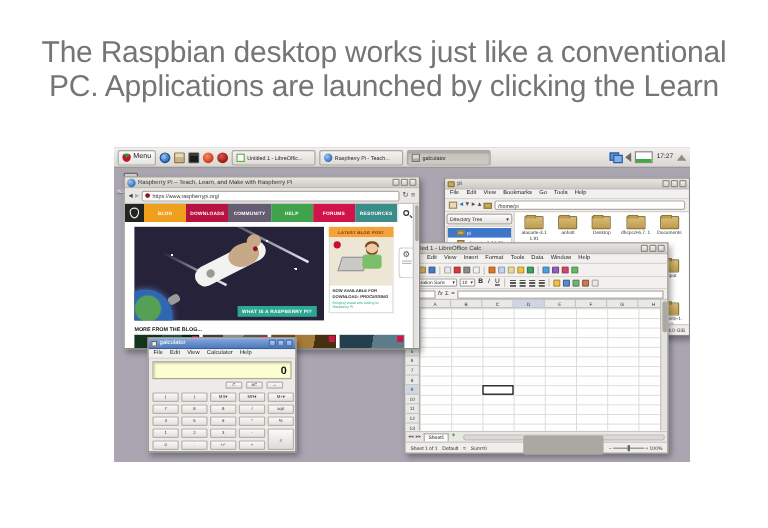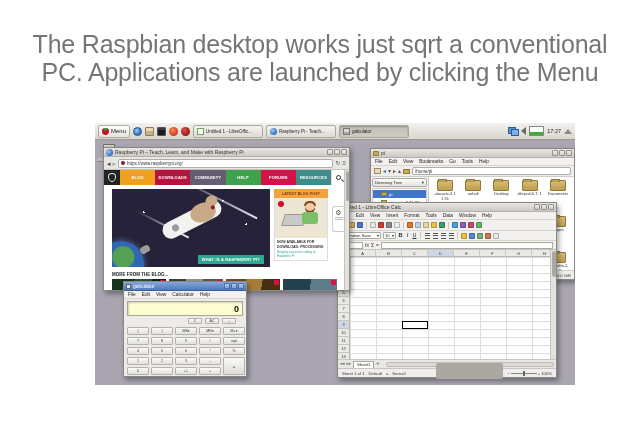--- a/index.html
+++ b/index.html
@@ -216,22 +216,22 @@
           font-size:3.6px; color:#333; display:flex; align-items:center; justify-content:center; }
   .equals { position:absolute; left:99px; top:32px; width:22px; height:18px; background:linear-gradient(#fafaf9,#dddbd6);
             border:1px solid #b5b2ac; border-radius:1px; font-size:4px; color:#333; display:flex; align-items:center; justify-content:center; }
 </style>
 </head>
 <body>
 
 <div id="stage">
 
   <div class="caption">
-    <div>The Raspbian desktop works just sqrt a conventional</div>
-    <div>PC. Applications are launched by clicking the Menu</div>
+    <div>The Raspbian desktop works just like a conventional</div>
+    <div>PC. Applications are launched by clicking the Learn</div>
   </div>
 
   <div id="desktop">
 
     <div id="taskbar">
       <div class="menu-btn">
         <span class="raspicon"></span>
         <span class="lbl">Menu</span>
       </div>
       <span class="tb-icon globe"></span>

